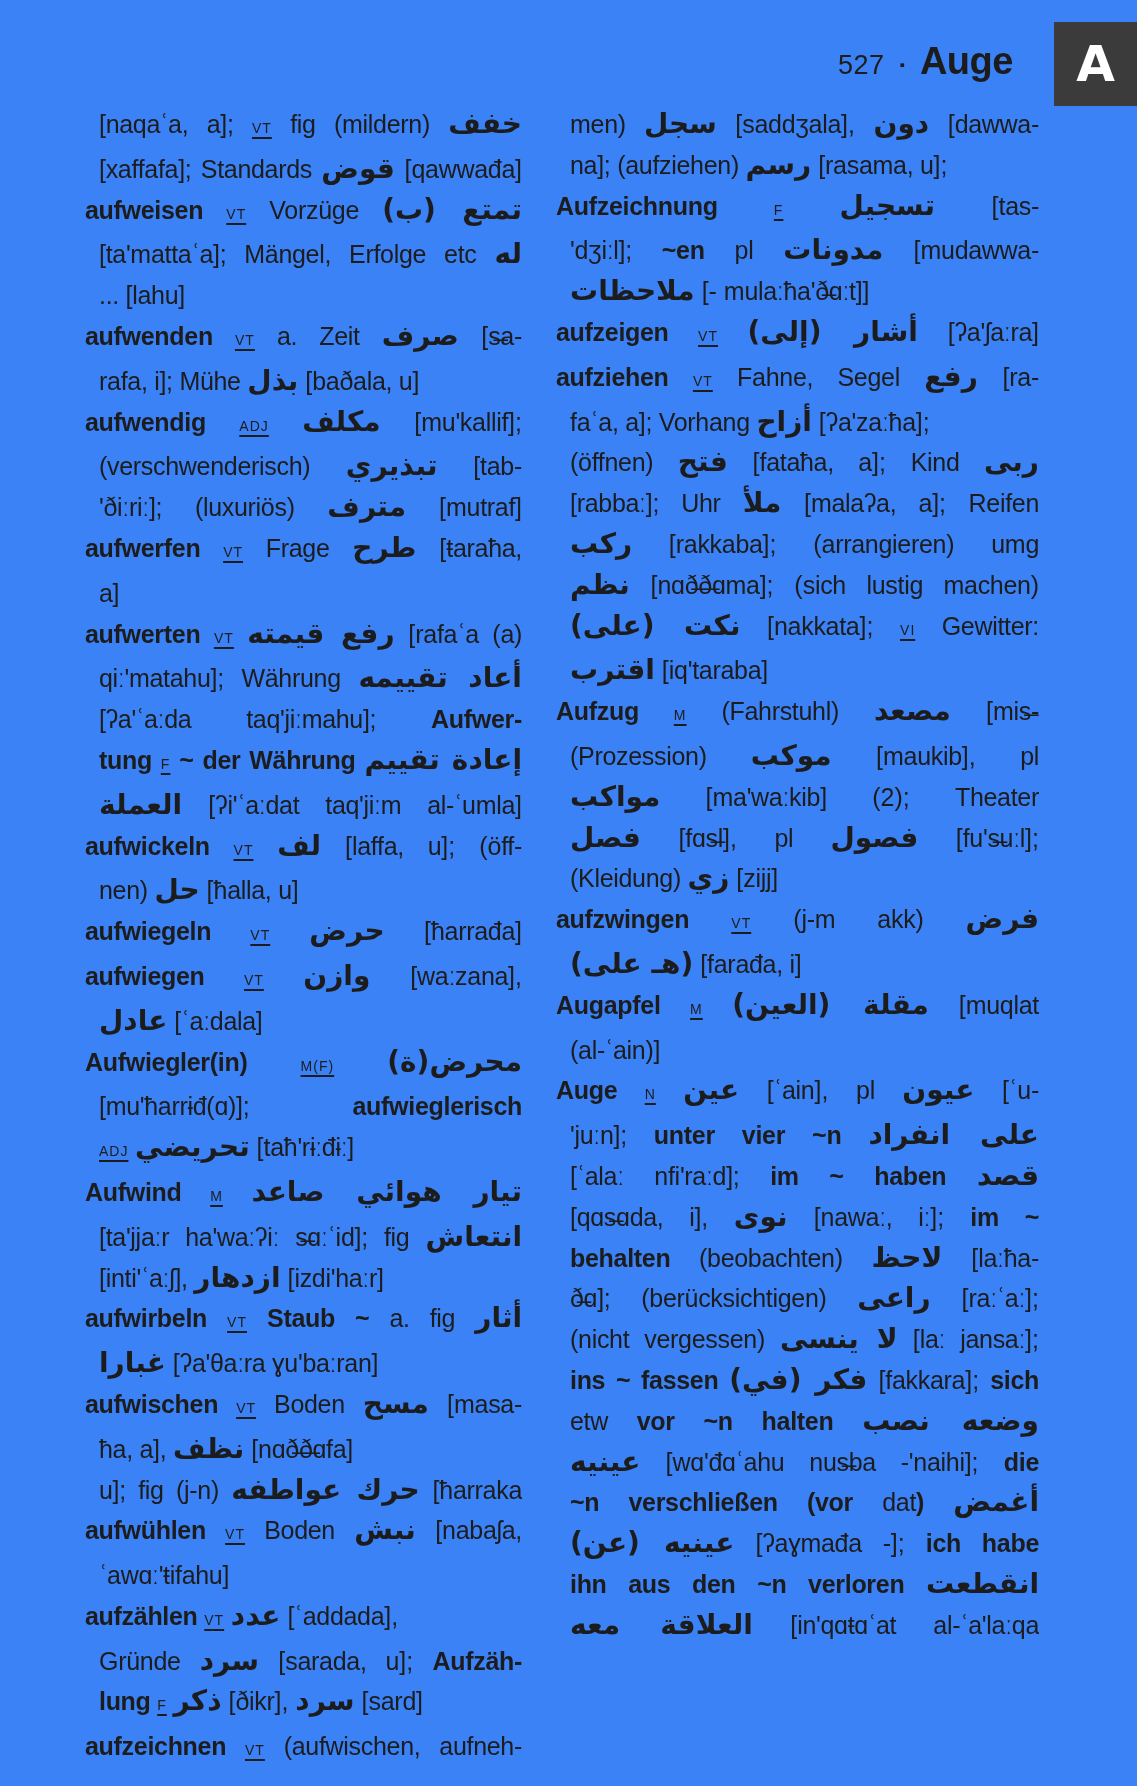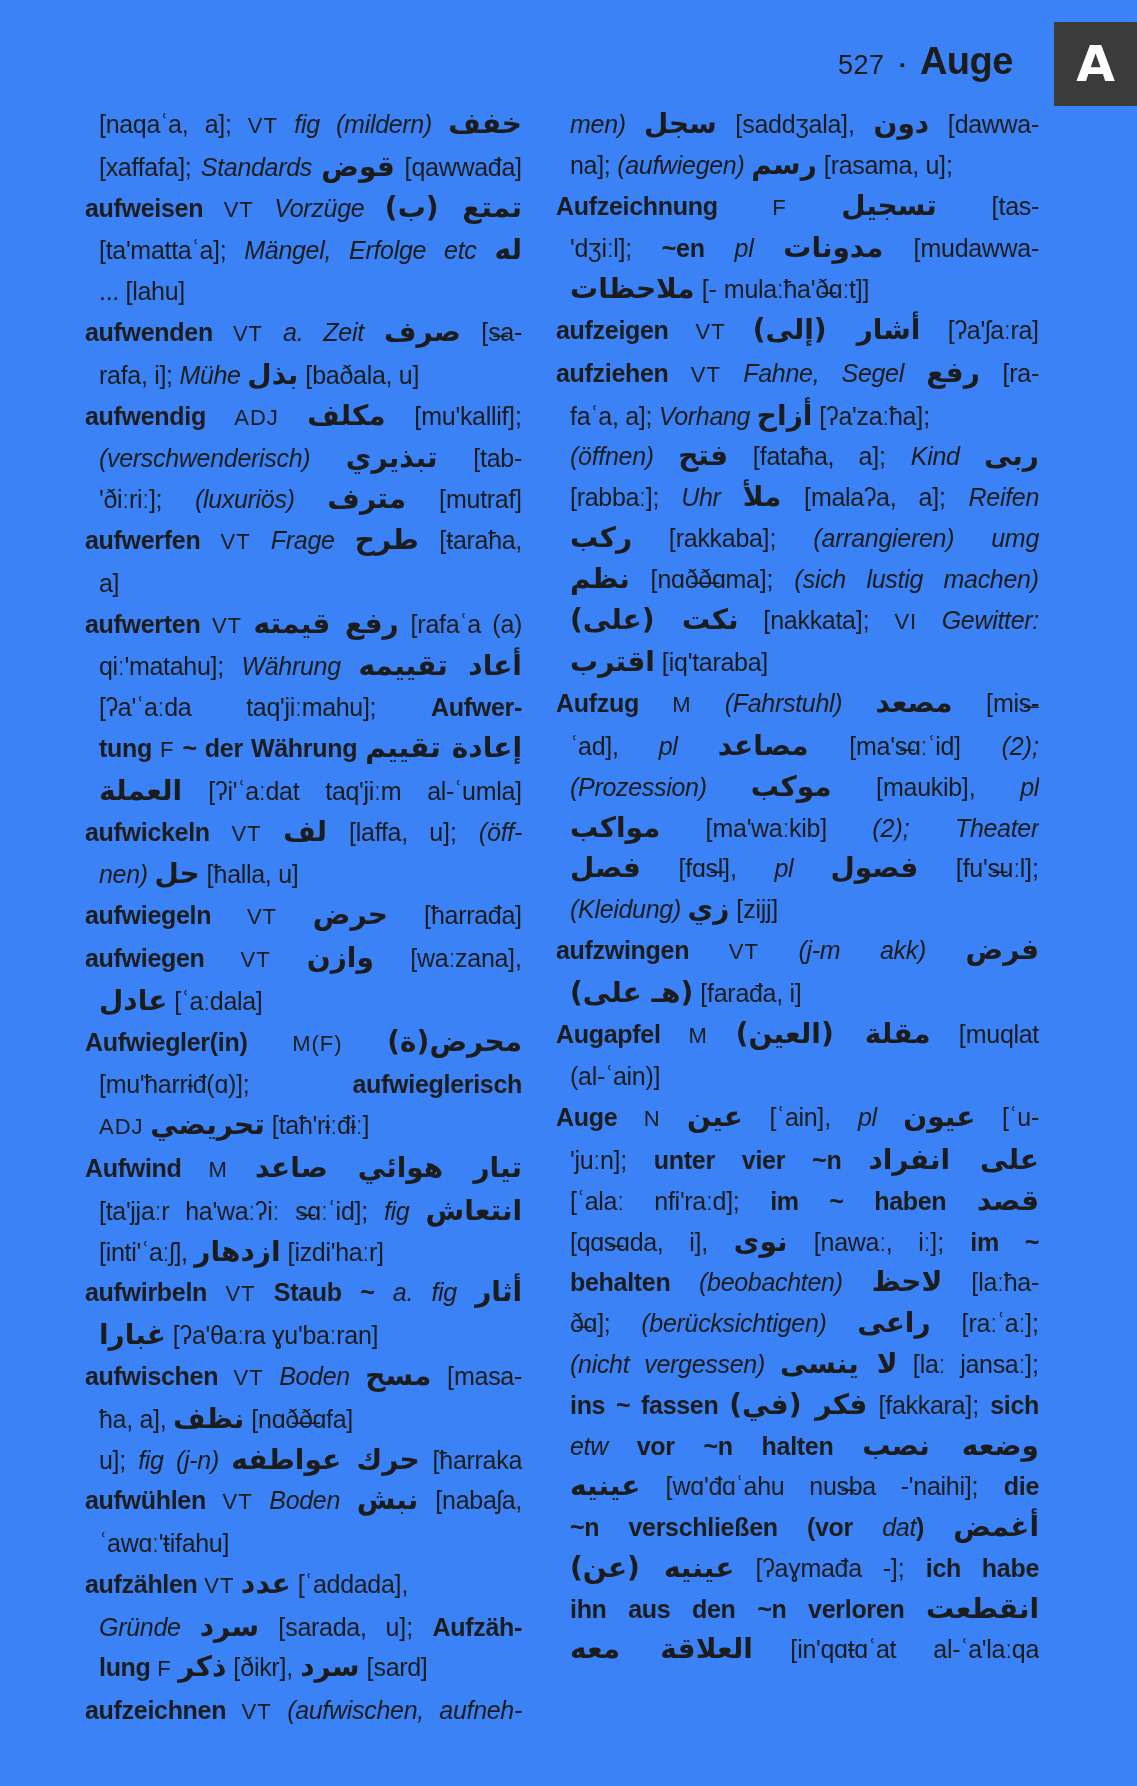--- a/index.html
+++ b/index.html
@@ -14,22 +14,22 @@
   .tab span{color:#fff;font-size:50px;font-weight:bold;font-family:"DejaVu Sans",sans-serif;}
   .col{position:absolute;top:104px;}
   .col-l{left:85px;width:437px;}
   .col-r{left:556px;width:483px;}
   .line{line-height:40.8px;font-size:25px;white-space:nowrap;overflow:hidden;
         letter-spacing:-0.3px;text-align:left;}
   .line.j{text-align:justify;text-align-last:justify;}
   .line.cont{padding-left:14px;}
   .s-n{}
   .s-b{font-weight:bold;}
-  .s-i{font-style:italic;}
-  .s-g{font-size:22px;text-underline-offset:4px;
+  .s-i{}
+  .s-g{font-size:14px;text-decoration:underline;text-underline-offset:4px;
        text-decoration-thickness:1.5px;letter-spacing:1px;}
   .s-ar{font-family:"DejaVu Sans",sans-serif;font-size:28px;font-weight:bold;letter-spacing:0;}
 </style>
 </head>
 <body>
 
 <div class="page" style="background: #3b82f6; color: rgb(28, 28, 28);">
   <div class="header">
     <span class="pnum">527</span>
     <span class="bullet">▪</span>
@@ -74,35 +74,34 @@
       <div class="line cont j"><span class="s-n">u]; </span><span class="s-i">fig (j-n) </span><span class="s-ar">حرك عواطفه</span><span class="s-n"> [ħarraka</span></div>
       <div class="line j"><span class="s-b">aufwühlen </span><span class="s-g">VT</span><span class="s-i"> Boden </span><span class="s-ar">نبش</span><span class="s-n"> [nabaʃa,</span></div>
       <div class="line cont"><span class="s-n">ʿawɑː'ŧifahu]</span></div>
       <div class="line"><span class="s-b">aufzählen </span><span class="s-g">VT</span><span class="s-n"> </span><span class="s-ar">عدد</span><span class="s-n"> [ʿaddada],</span></div>
       <div class="line cont j"><span class="s-i">Gründe </span><span class="s-ar">سرد</span><span class="s-n"> [sarada, u]; </span><span class="s-b">Aufzäh-</span></div>
       <div class="line cont"><span class="s-b">lung </span><span class="s-g">F</span><span class="s-n"> </span><span class="s-ar">ذكر</span><span class="s-n"> [ðikr], </span><span class="s-ar">سرد</span><span class="s-n"> [sard]</span></div>
       <div class="line j"><span class="s-b">aufzeichnen </span><span class="s-g">VT</span><span class="s-i"> (aufwischen, aufneh-</span></div>
     </div>
   <div class="col col-r" id="col-right">
       <div class="line cont j"><span class="s-i">men) </span><span class="s-ar">سجل</span><span class="s-n"> [saddʒala], </span><span class="s-ar">دون</span><span class="s-n"> [dawwa-</span></div>
-      <div class="line cont"><span class="s-n">na]; </span><span class="s-i">(aufwiegen) </span><span class="s-ar">رسم</span><span class="s-n"> [rasama, u];</span></div>
+      <div class="line cont"><span class="s-n">na]; </span><span class="s-i">(aufziehen) </span><span class="s-ar">رسم</span><span class="s-n"> [rasama, u];</span></div>
       <div class="line j"><span class="s-b">Aufzeichnung </span><span class="s-g">F</span><span class="s-n"> </span><span class="s-ar">تسجيل</span><span class="s-n"> [tas-</span></div>
       <div class="line cont j"><span class="s-n">'dʒiːl]; </span><span class="s-b">~en </span><span class="s-i">pl </span><span class="s-ar">مدونات</span><span class="s-n"> [mudawwa-</span></div>
       <div class="line cont"><span class="s-ar">ملاحظات</span><span class="s-n"> [- mulaːħa'ð̶ɑːt]]</span></div>
       <div class="line j"><span class="s-b">aufzeigen </span><span class="s-g">VT</span><span class="s-n"> </span><span class="s-ar">أشار (إلى)</span><span class="s-n"> [ʔa'ʃaːra]</span></div>
       <div class="line j"><span class="s-b">aufziehen </span><span class="s-g">VT</span><span class="s-i"> Fahne, Segel </span><span class="s-ar">رفع</span><span class="s-n"> [ra-</span></div>
       <div class="line cont"><span class="s-n">faʿa, a]; </span><span class="s-i">Vorhang </span><span class="s-ar">أزاح</span><span class="s-n"> [ʔa'zaːħa];</span></div>
       <div class="line cont j"><span class="s-i">(öffnen) </span><span class="s-ar">فتح</span><span class="s-n"> [fataħa, a]; </span><span class="s-i">Kind </span><span class="s-ar">ربى</span></div>
       <div class="line cont j"><span class="s-n">[rabbaː]; </span><span class="s-i">Uhr </span><span class="s-ar">ملأ</span><span class="s-n"> [malaʔa, a]; </span><span class="s-i">Reifen</span></div>
       <div class="line cont j"><span class="s-ar">ركب</span><span class="s-n"> [rakkaba]; </span><span class="s-i">(arrangieren) umg</span></div>
       <div class="line cont j"><span class="s-ar">نظم</span><span class="s-n"> [nɑð̶ð̶ɑma]; </span><span class="s-i">(sich lustig machen)</span></div>
       <div class="line cont j"><span class="s-ar">نكت (على)</span><span class="s-n"> [nakkata]; </span><span class="s-g">VI</span><span class="s-i"> Gewitter:</span></div>
       <div class="line cont"><span class="s-ar">اقترب</span><span class="s-n"> [iq'taraba]</span></div>
       <div class="line j"><span class="s-b">Aufzug </span><span class="s-g">M</span><span class="s-i"> (Fahrstuhl) </span><span class="s-ar">مصعد</span><span class="s-n"> [mis̶-</span></div>
-      <div class="line cont j"><span class="s-n">ʿad], </span><span class="s-i">pl </span><span class="s-ar">مصاعد</span><span class="s-n"> [ma's̶ɑːʿid] </span><span class="s-i">(2);</span></div>
       <div class="line cont j"><span class="s-i">(Prozession) </span><span class="s-ar">موكب</span><span class="s-n"> [maukib], </span><span class="s-i">pl</span></div>
       <div class="line cont j"><span class="s-ar">مواكب</span><span class="s-n"> [ma'waːkib] </span><span class="s-i">(2); Theater</span></div>
       <div class="line cont j"><span class="s-ar">فصل</span><span class="s-n"> [fɑs̶l], </span><span class="s-i">pl </span><span class="s-ar">فصول</span><span class="s-n"> [fu's̶uːl];</span></div>
       <div class="line cont"><span class="s-i">(Kleidung) </span><span class="s-ar">زي</span><span class="s-n"> [zijj]</span></div>
       <div class="line j"><span class="s-b">aufzwingen </span><span class="s-g">VT</span><span class="s-i"> (j-m akk) </span><span class="s-ar">فرض</span></div>
       <div class="line cont"><span class="s-ar">(هـ على)</span><span class="s-n"> [farađa, i]</span></div>
       <div class="line j"><span class="s-b">Augapfel </span><span class="s-g">M</span><span class="s-n"> </span><span class="s-ar">مقلة (العين)</span><span class="s-n"> [muqlat</span></div>
       <div class="line cont"><span class="s-n">(al-ʿain)]</span></div>
       <div class="line j"><span class="s-b">Auge </span><span class="s-g">N</span><span class="s-n"> </span><span class="s-ar">عين</span><span class="s-n"> [ʿain], </span><span class="s-i">pl </span><span class="s-ar">عيون</span><span class="s-n"> [ʿu-</span></div>
       <div class="line cont j"><span class="s-n">'juːn]; </span><span class="s-b">unter vier ~n </span><span class="s-ar">على انفراد</span></div>

